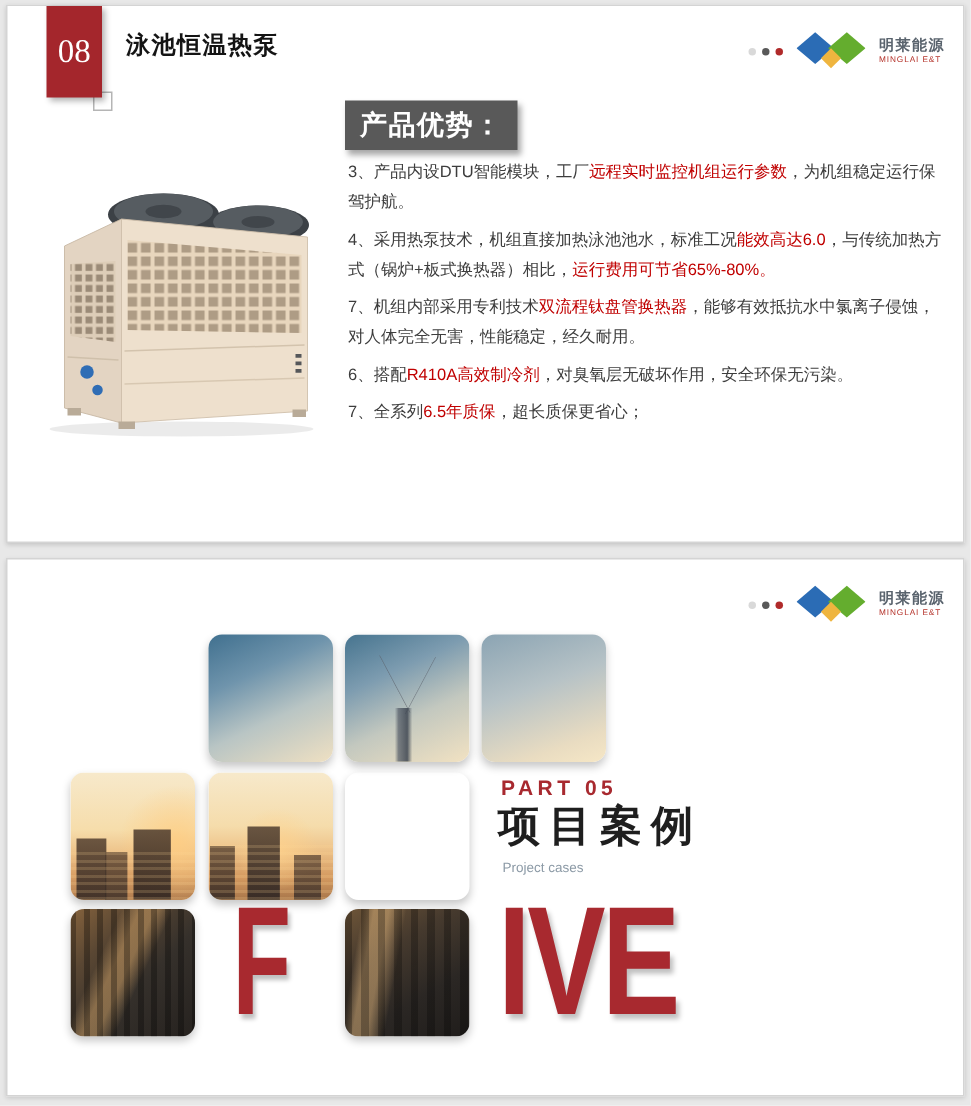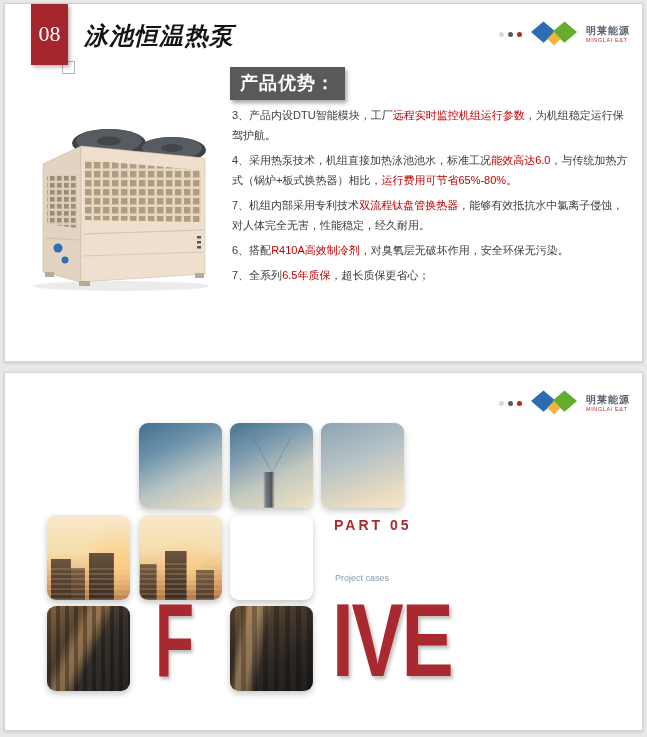--- a/index.html
+++ b/index.html
@@ -24,22 +24,22 @@
   .brand-cn { font-size:10px; font-weight:bold; color:var(--brand-text); letter-spacing:1px; }
   .brand-en { font-size:5.5px; color:var(--brand-sub); letter-spacing:.6px; }
 
   
   .num-sq { position:absolute; left:57px; top:57px; width:13px; height:13px;
             background:#fff; border:1px solid #b5b5b5; z-index:1; }
   .num-badge { position:absolute; left:26px; top:0; width:37px; height:61px; z-index:2;
                background:var(--accent-red); box-shadow:2px 2px 4px rgba(0,0,0,.3);
                display:flex; align-items:flex-end; justify-content:center; padding-bottom:18px;
                color:#fff; font-family:"Liberation Serif", serif; font-size:22px; }
-  .s1-title { position:absolute; left:79px; top:16px; font-size:24px; font-weight:bold;
-              color:#141414; letter-spacing:1px;font-style:italic; }
+  .s1-title { position:absolute; left:79px; top:16px; font-size:16px; font-weight:bold;
+              color:#141414; letter-spacing:1px; }
   .adv-label { position:absolute; left:225px; top:63px; background:var(--label-gray); color:#fff;
                font-size:18px; font-weight:bold; letter-spacing:1px; padding:4px 10px 5px;
                box-shadow:2px 3px 4px rgba(0,0,0,.35); }
   .product-svg { position:absolute; left:16px; top:94px; }
   .adv-list { position:absolute; left:227px; top:101px; width:402px; color:var(--body-text); }
   .adv-item { margin:0 0 5px; line-height:20px; font-size:11px; }
   .hl { color:var(--highlight-red); }
 
   
   .tile { position:absolute; width:83px; height:85px; border-radius:9px;
@@ -213,16 +213,17 @@
         <div class="tile r2 c2 city2"></div>
         <div class="tile r2 c3 city-tower"></div>
         <div class="tile r3 c1 dark"></div>
         <div class="tile r3 c3 dark2"></div>
       </div>
 
     <div class="letter letter-f">F</div>
     <div class="letter letter-ive">IVE</div>
 
     <div class="part-label">PART 05</div>
+    <div class="s2-title">项目案例</div>
     <div class="s2-sub">Project cases</div>
   </section>
 
 </div>
 
 </body></html>

